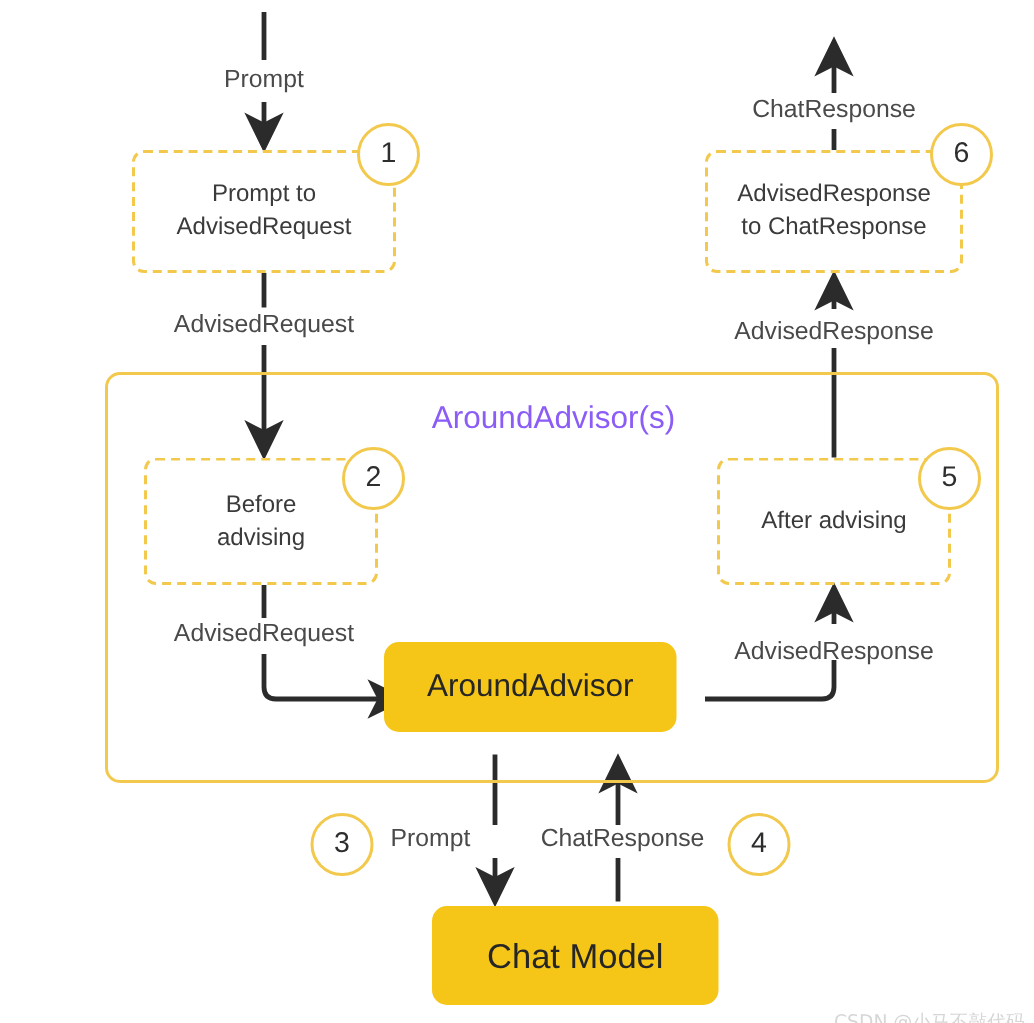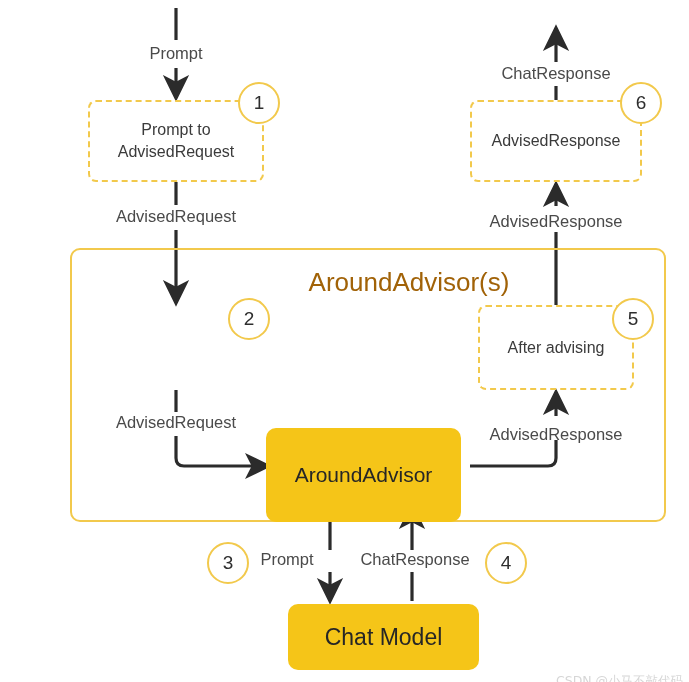--- a/index.html
+++ b/index.html
@@ -81,25 +81,24 @@
     color: #4a4a4a;
     font-size: 16.5px;
     white-space: nowrap;
   }
   .label.center {
     transform: translateX(-50%);
     text-align: right;
   }
   .title {
     position: absolute;
-    color: #a16207;
-    font-size: 26px;
+    color: #8b5cf6;
+    font-size: 21px;
     white-space: nowrap;
     transform: translateX(-50%);
-    margin-left: 40px;
   }
   .watermark {
     position: absolute;
     color: #d6d6d6;
     font-size: 12.5px;
     white-space: nowrap;
     font-family: "DejaVu Sans", sans-serif;
     margin-top: 16px;
   }
 </style>
@@ -148,37 +147,44 @@
   <div class="title" style="left:369px; top:267px;">AroundAdvisor(s)</div>
 
   <div class="node dashed-box" style="left:88px; top:100px; width:176px; height:82px;">
     <div>
       <div>Prompt to</div>
       <div>AdvisedRequest</div>
     </div>
   </div>
   <div class="badge" style="left:238px; top:82px;">1</div>
 
+  <div class="node dashed-box" style="left:96px; top:305px; width:156px; height:85px;">
+    <div>
+      <div>Before</div>
+      <div>advising</div>
+    </div>
+  </div>
   <div class="badge" style="left:228px; top:298px;">2</div>
 
   <div class="node dashed-box" style="left:478px; top:305px; width:156px; height:85px;text-align:center;">
     <div>
       <div>After advising</div>
     </div>
   </div>
   <div class="badge" style="left:612px; top:298px;">5</div>
 
   <div class="node dashed-box" style="left:470px; top:100px; width:172px; height:82px;">
     <div>
       <div>AdvisedResponse</div>
+      <div>to ChatResponse</div>
     </div>
   </div>
   <div class="badge" style="left:620px; top:82px;">6</div>
 
-  <div class="node solid-box big" style="left:266px; top:428px; width:195px; height:94px;">
+  <div class="node solid-box big" style="left:256px; top:428px; width:195px; height:60px;">
     <div>
       <div>AroundAdvisor</div>
     </div>
   </div>
 
   <div class="node solid-box model" style="left:276px; top:604px; width:191px; height:66px;">
     <div>Chat Model</div>
   </div>
 
   <div class="badge" style="left:207px; top:542px;">3</div>

